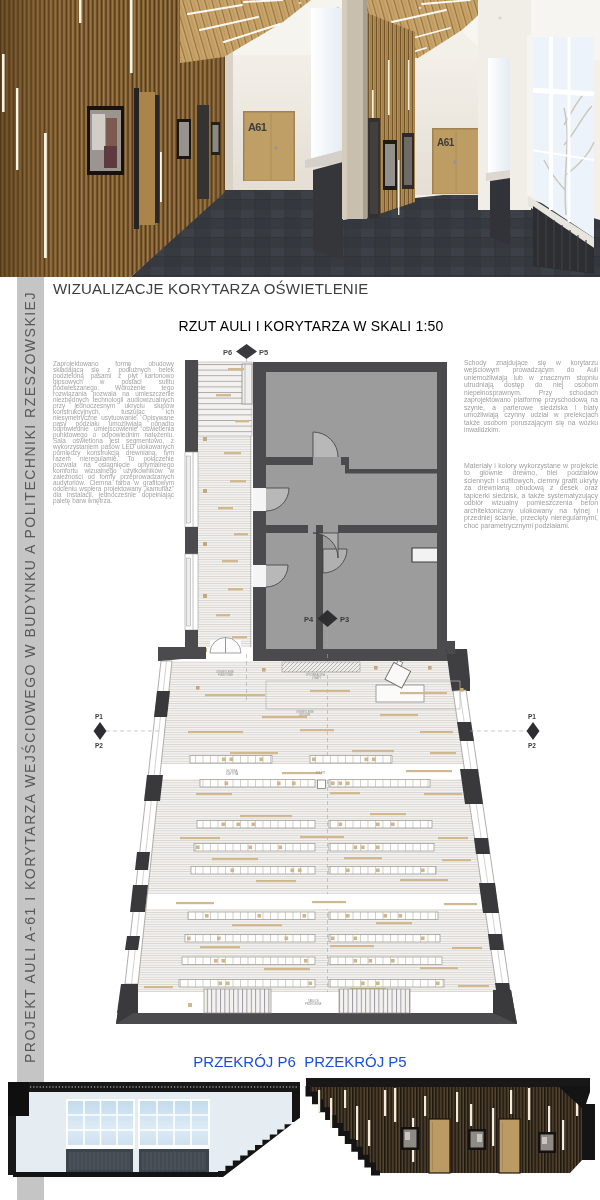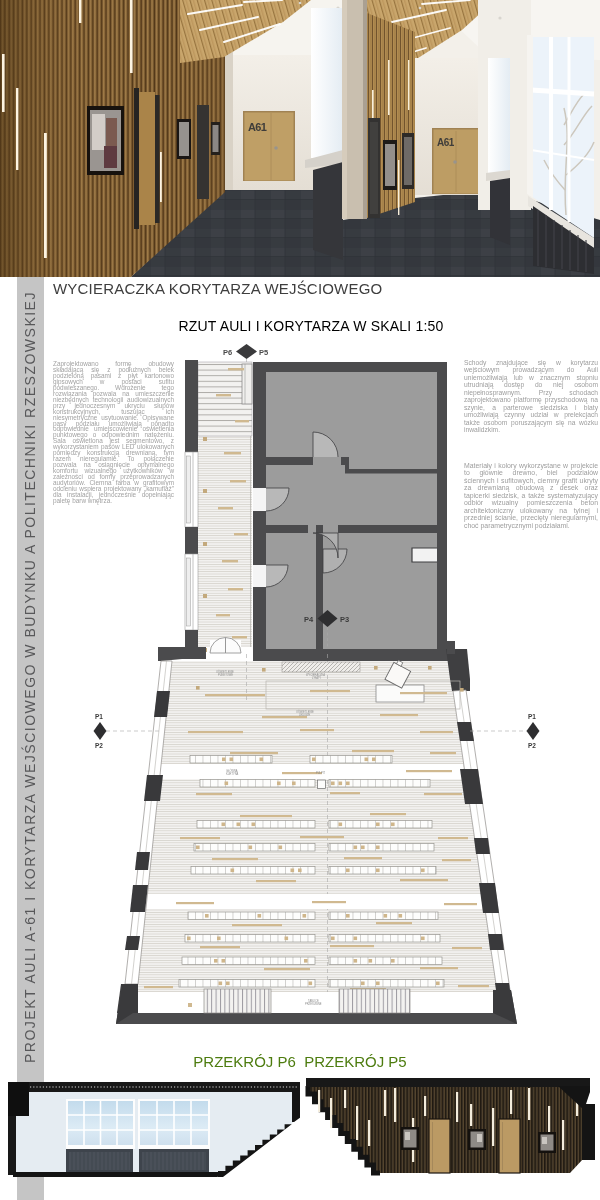--- a/index.html
+++ b/index.html
@@ -215,21 +215,21 @@
 </g>
 </g>
 </svg>
 
 <div class="abs" style="left:17px;top:277px;width:27px;height:923px;background:#c5c5c5;"></div>
 
 <div class="abs" style="left:17px;top:290px;width:27px;height:773px;overflow:visible;">
  <div style="position:absolute;left:0;top:0;width:773px;height:27px;transform:rotate(-90deg) translateX(-773px);transform-origin:0 0;font-size:14px;letter-spacing:1.5px;color:#58585a;line-height:27px;white-space:nowrap;">PROJEKT AULI A-61 I KORYTARZA WEJŚCIOWEGO W BUDYNKU A POLITECHNIKI RZESZOWSKIEJ</div>
 </div>
 
-<div class="abs" style="left:53px;top:280px;font-size:15px;color:#3e3e3e;letter-spacing:0.2px;">WYCIERACZKA KORYTARZA WEJŚCIOWEGO</div>
+<div class="abs" style="left:53px;top:280px;font-size:15px;color:#3e3e3e;letter-spacing:0.2px;">WIZUALIZACJE KORYTARZA OŚWIETLENIE</div>
 
 <div class="abs" style="left:150px;top:318px;width:322px;text-align:center;font-size:14px;color:#000000;letter-spacing:0.2px;">RZUT AULI I KORYTARZA W SKALI 1:50</div>
 
 <div class="abs" style="left:53px;top:361px;width:121px;font-size:6.4px;line-height:5.95px;color:#a2a2a2;text-align:justify;">Zaprojektowano formę obudowy składającą się z podłużnych belek podzieloną pasami z płyt kartonowo gipsowych w postaci sufitu podwieszanego. Wdrożenie tego rozwiązania pozwala na umieszczenie niezbędnych technologii audiowizualnych przy jednoczesnym ukryciu słupów konstrukcyjnych, tuszując ich niesymetryczne usytuowanie. Opisywane pasy podziału umożliwiają ponadto odpowiednie umiejscowienie oświetlenia punktowego o odpowiednim natężeniu. Sala oświetlona jest segmentowo, z wykorzystaniem pasów LED ulokowanych pomiędzy konstrukcją drewnianą, tym razem nieregulamie. To połączenie pozwala na osiągnięcie optymalnego komfortu wizualnego użytkowników w zależności od formy przeprowadzanych audytoriów. Ciemna farba w grafitowym odcieniu wspiera projektowany „kamuflaż" dla instalacji, jednocześnie dopełniając paletę barw wnętrza.</div>
 
 <div class="abs" style="left:464px;top:359px;width:134px;font-size:6.7px;line-height:7.45px;color:#9d9d9d;text-align:justify;">Schody znajdujące się w korytarzu wejściowym prowadzącym do Auli uniemożliwiają lub w znacznym stopniu utrudniają dostęp do niej osobom niepełnosprawnym. Przy schodach zaprojektowano platformę przyschodową na szynie, a parterowe siedziska i blaty umożliwiają czynny udział w prelekcjach także osobom poruszającym się na wózku inwalidzkim.</div>
 
 <div class="abs" style="left:464px;top:462px;width:134px;font-size:6.9px;line-height:7.45px;color:#9d9d9d;text-align:justify;">Materiały i kolory wykorzystane w projekcie to głównie drewno, biel podziałów ściennych i sufitowych, ciemny grafit ukryty za drewnianą obudową z desek oraz tapicerki siedzisk, a także systematyzujący odbiór wizualny pomieszczenia beton architektoniczny ulokowany na tylnej i przedniej ścianie, przecięty nieregularnymi, choć parametrycznymi podziałami.</div>
 
 <svg id="plan" class="abs" style="left:90px;top:338px" width="470" height="712" viewBox="90 338 470 712">
@@ -564,21 +564,21 @@
 <rect x="317.5" y="780" width="8" height="8.5" fill="#fdfdfc" stroke="#6a6a6a" stroke-width="0.7"></rect>
 
 <rect x="204" y="989" width="67" height="24" fill="url(#vstairs)" stroke="#8f8d89" stroke-width="0.7"></rect>
 
 <rect x="339" y="989" width="71" height="24" fill="url(#vstairs)" stroke="#8f8d89" stroke-width="0.7"></rect>
 
 <text x="308" y="1002" font-size="2.6" fill="#8a8a8a">TABLICE</text>
 <text x="305" y="1005.4" font-size="2.6" fill="#8a8a8a">PRZESUWNE</text>
 </svg>
 
-<div class="abs" style="left:140px;top:1053px;width:320px;text-align:center;font-size:15px;color:#4d7c0f;">PRZEKRÓJ P6&nbsp; PRZEKRÓJ P5</div>
+<div class="abs" style="left:140px;top:1053px;width:320px;text-align:center;font-size:15px;color:#1d4ed8;">PRZEKRÓJ P6&nbsp; PRZEKRÓJ P5</div>
 
 <svg id="sections" class="abs" style="left:0;top:1070px" width="600" height="130" viewBox="0 1070 600 130">
 <defs>
 <pattern id="darkslat" width="3.2" height="8" patternUnits="userSpaceOnUse">
  <rect width="3.2" height="8" fill="#3c3226"></rect>
  <rect x="0" width="1.3" height="8" fill="#1e1810"></rect>
  <rect x="2.2" width="1" height="8" fill="#57472f"></rect>
 </pattern>
 <linearGradient id="sky" x1="0" y1="0" x2="0" y2="1">
  <stop offset="0" stop-color="#c3dbec"></stop>

